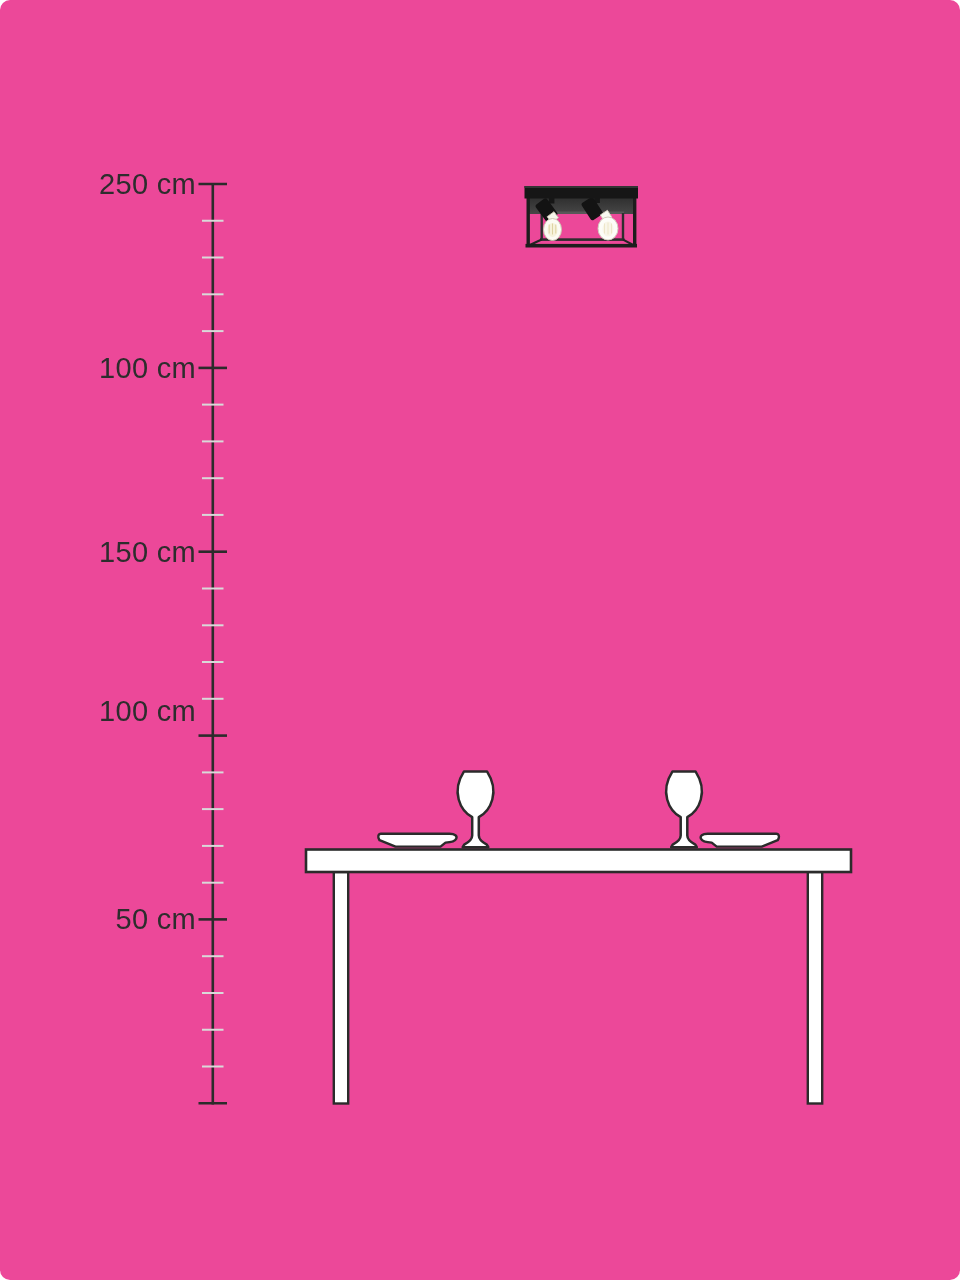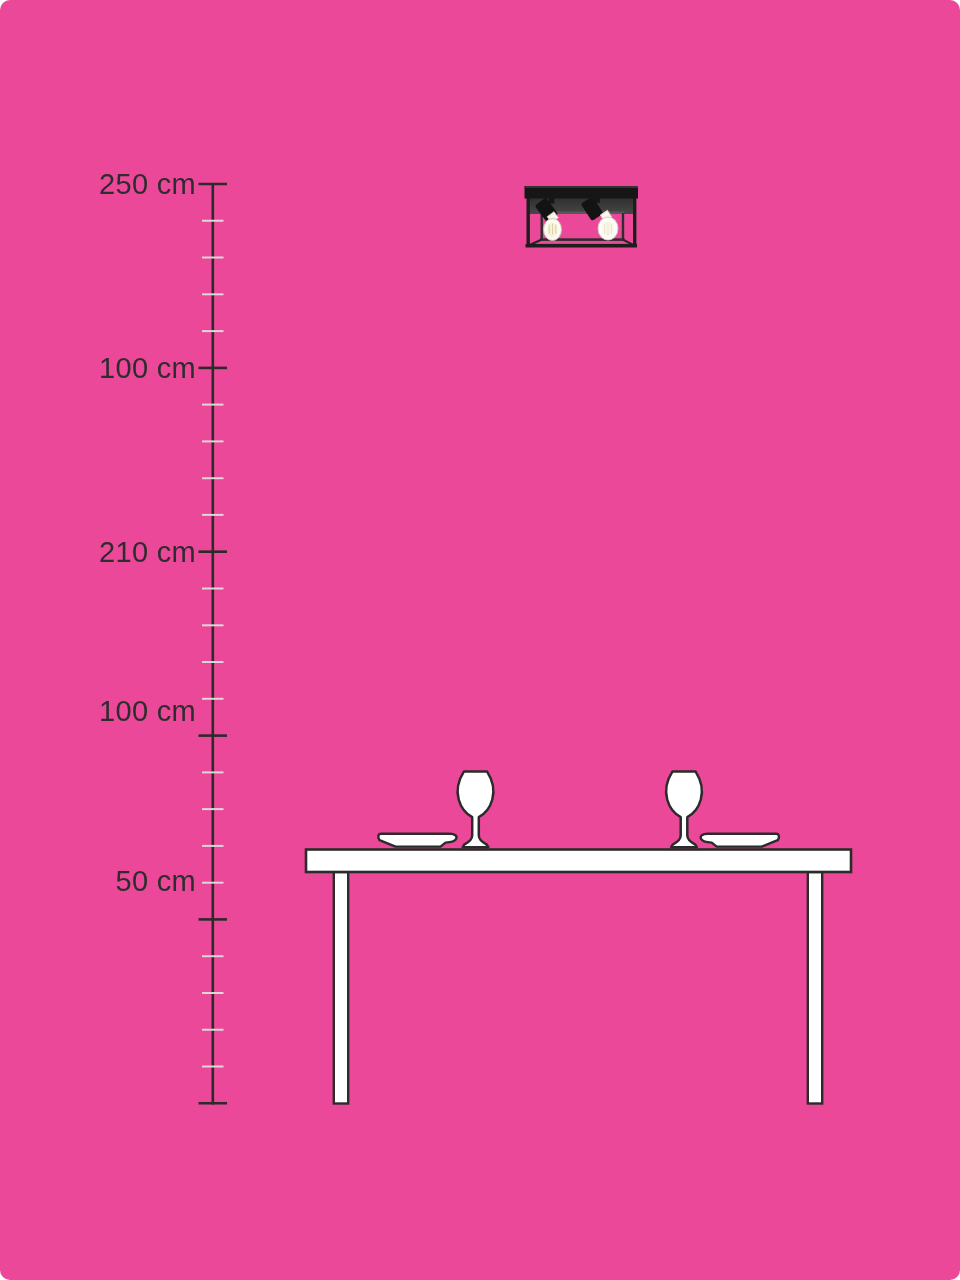--- a/index.html
+++ b/index.html
@@ -128,18 +128,18 @@
 
       <path d="M 464 771.4 L 487 771.4 C 492.5 780 494.8 790.5 492.3 799.5 C 490 808 484.5 814 478.8 817.2 L 478.8 835.5 C 478.8 839.5 482.5 842.3 486.8 844.6 L 488.3 847.2 L 462.7 847.2 L 464.2 844.6 C 468.5 842.3 472.2 839.5 472.2 835.5 L 472.2 817.2 C 466.5 814 461 808 458.7 799.5 C 456.2 790.5 458.5 780 464 771.4 Z" stroke-width="2.5" stroke-linejoin="round"></path>
 
       <path d="M 464 771.4 L 487 771.4 C 492.5 780 494.8 790.5 492.3 799.5 C 490 808 484.5 814 478.8 817.2 L 478.8 835.5 C 478.8 839.5 482.5 842.3 486.8 844.6 L 488.3 847.2 L 462.7 847.2 L 464.2 844.6 C 468.5 842.3 472.2 839.5 472.2 835.5 L 472.2 817.2 C 466.5 814 461 808 458.7 799.5 C 456.2 790.5 458.5 780 464 771.4 Z" transform="translate(208.5 0)" stroke-width="2.5" stroke-linejoin="round"></path>
     </g>
   </svg>
 
   <div>
     <div class="rlabel" style="top:165px">250 cm</div>
     <div class="rlabel" style="top:349px">100 cm</div>
-    <div class="rlabel" style="top:533px">210 cm</div>
+    <div class="rlabel" style="top:533px">150 cm</div>
     <div class="rlabel" style="top:692px">100 cm</div>
-    <div class="rlabel" style="top:862px">50 cm</div>
+    <div class="rlabel" style="top:900px">50 cm</div>
   </div>
 
 </div>
 
 </body></html>

